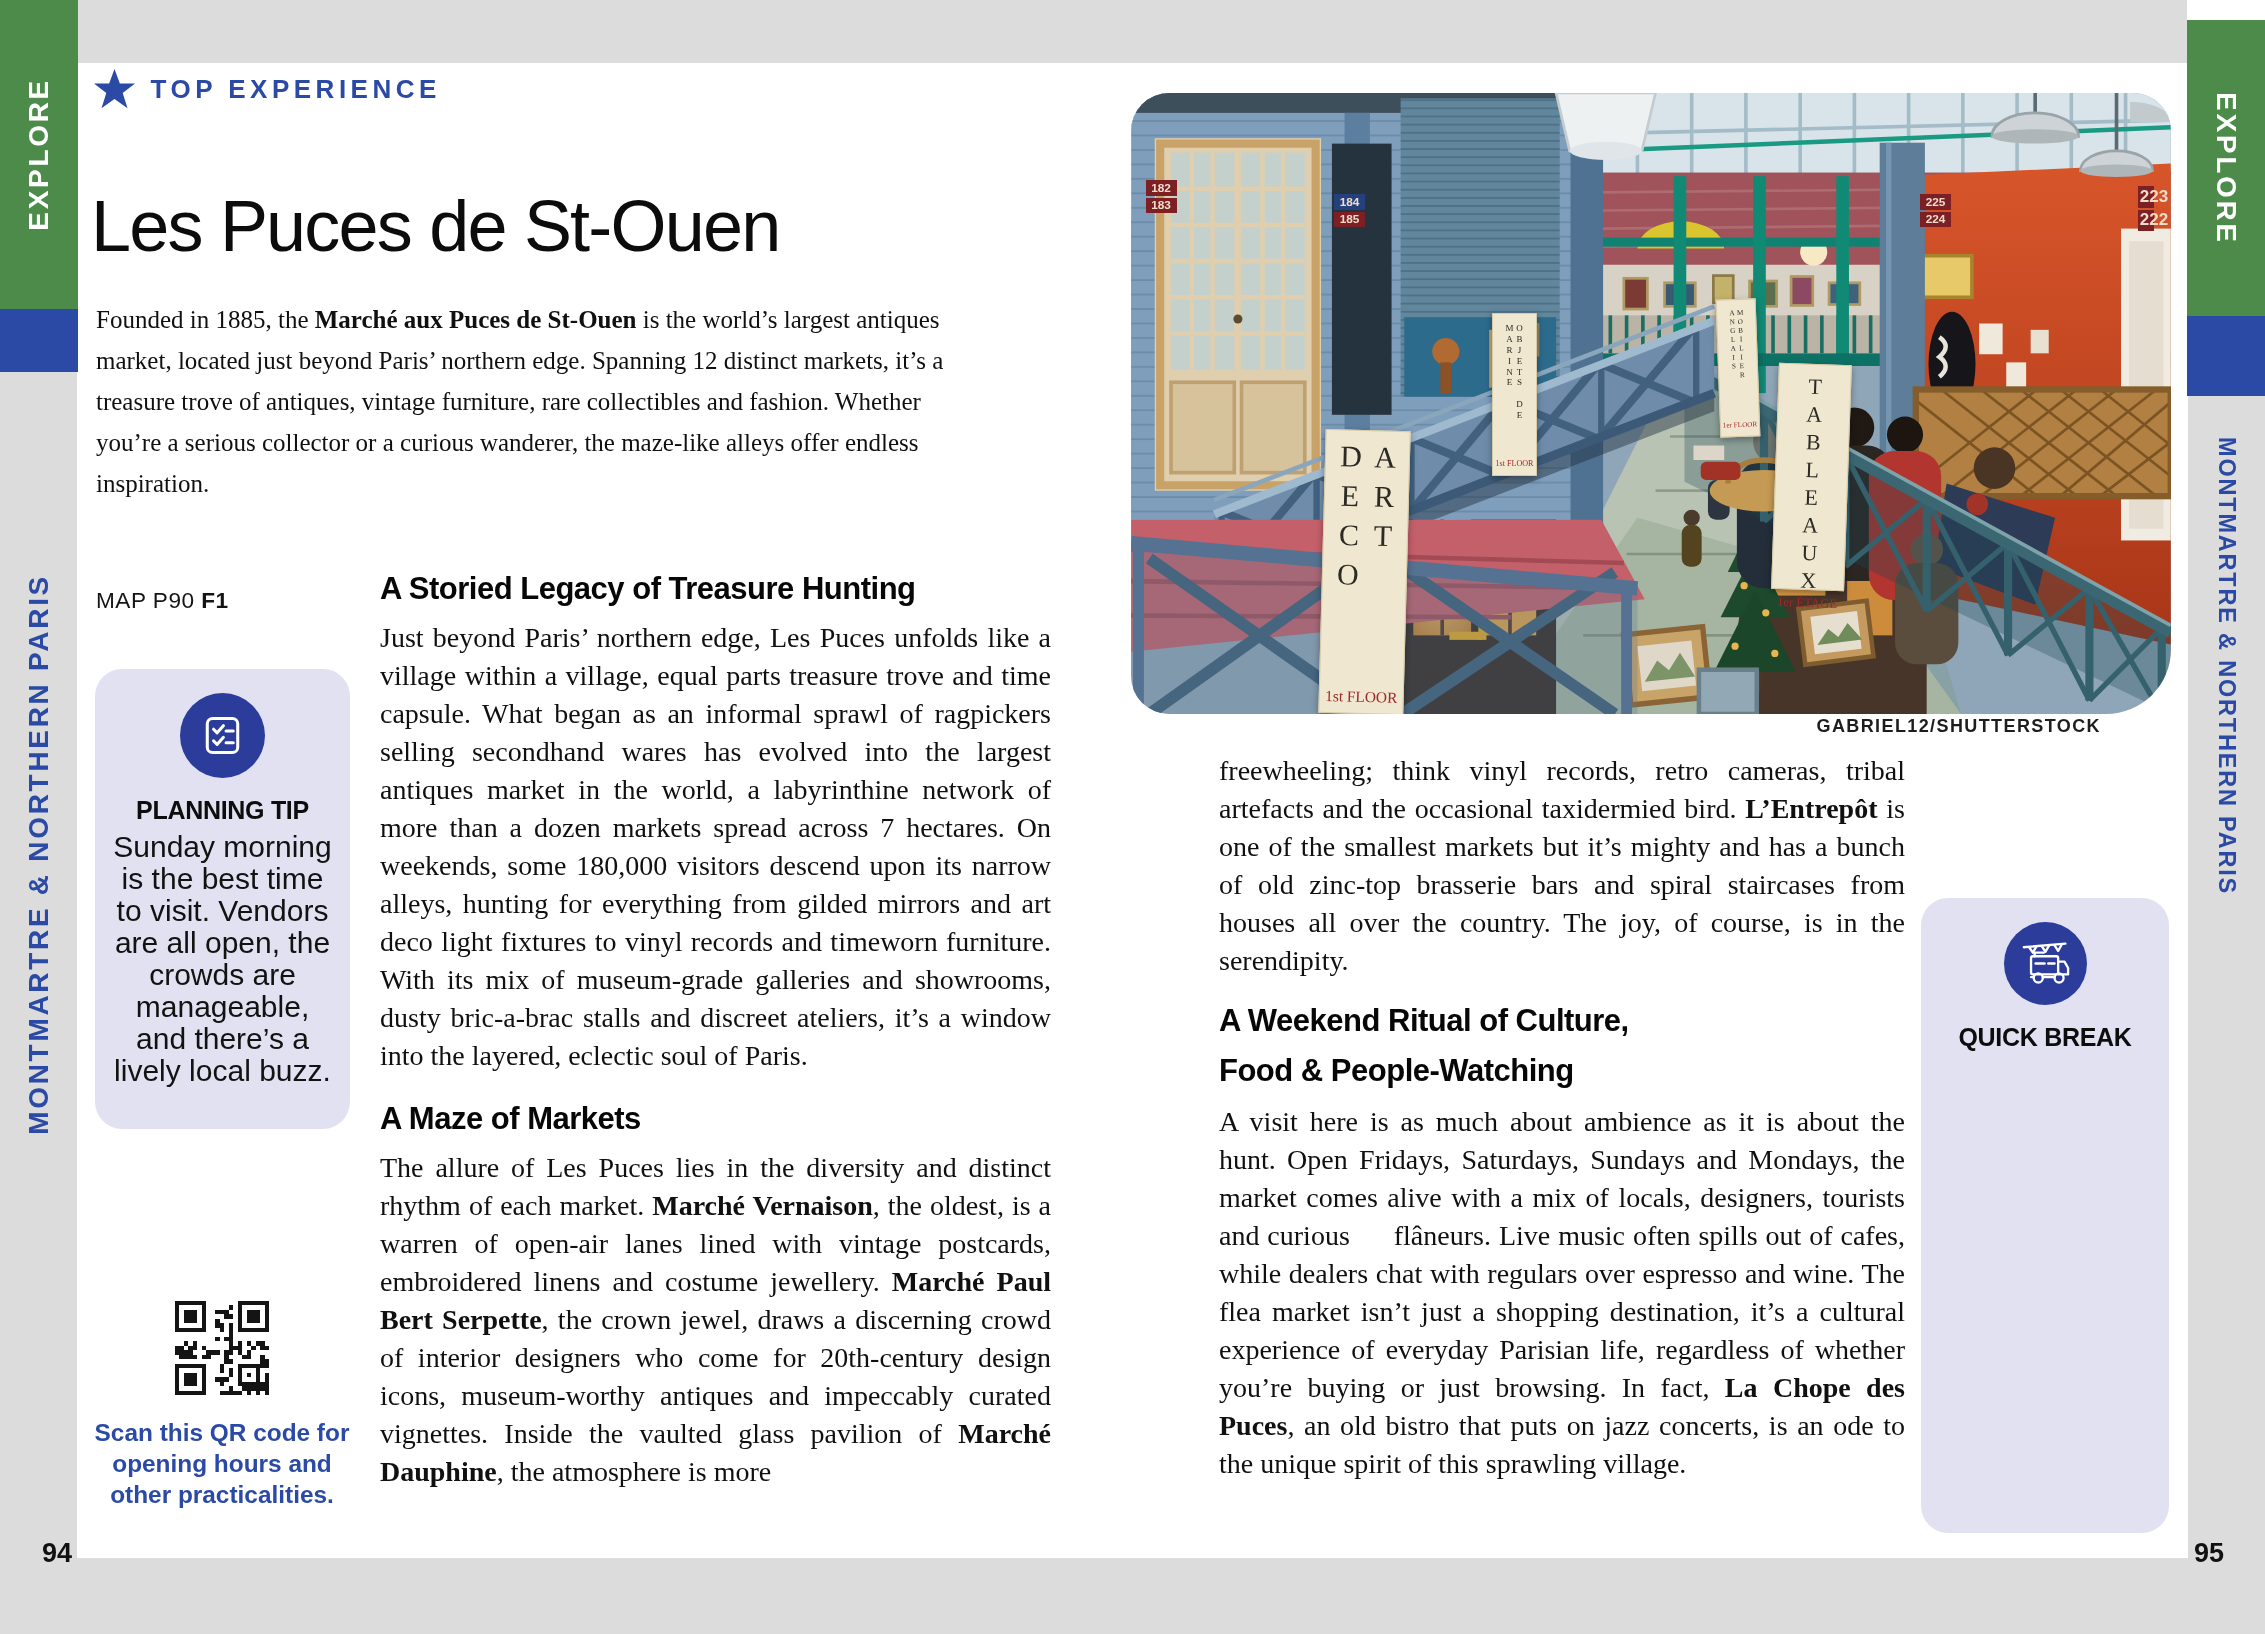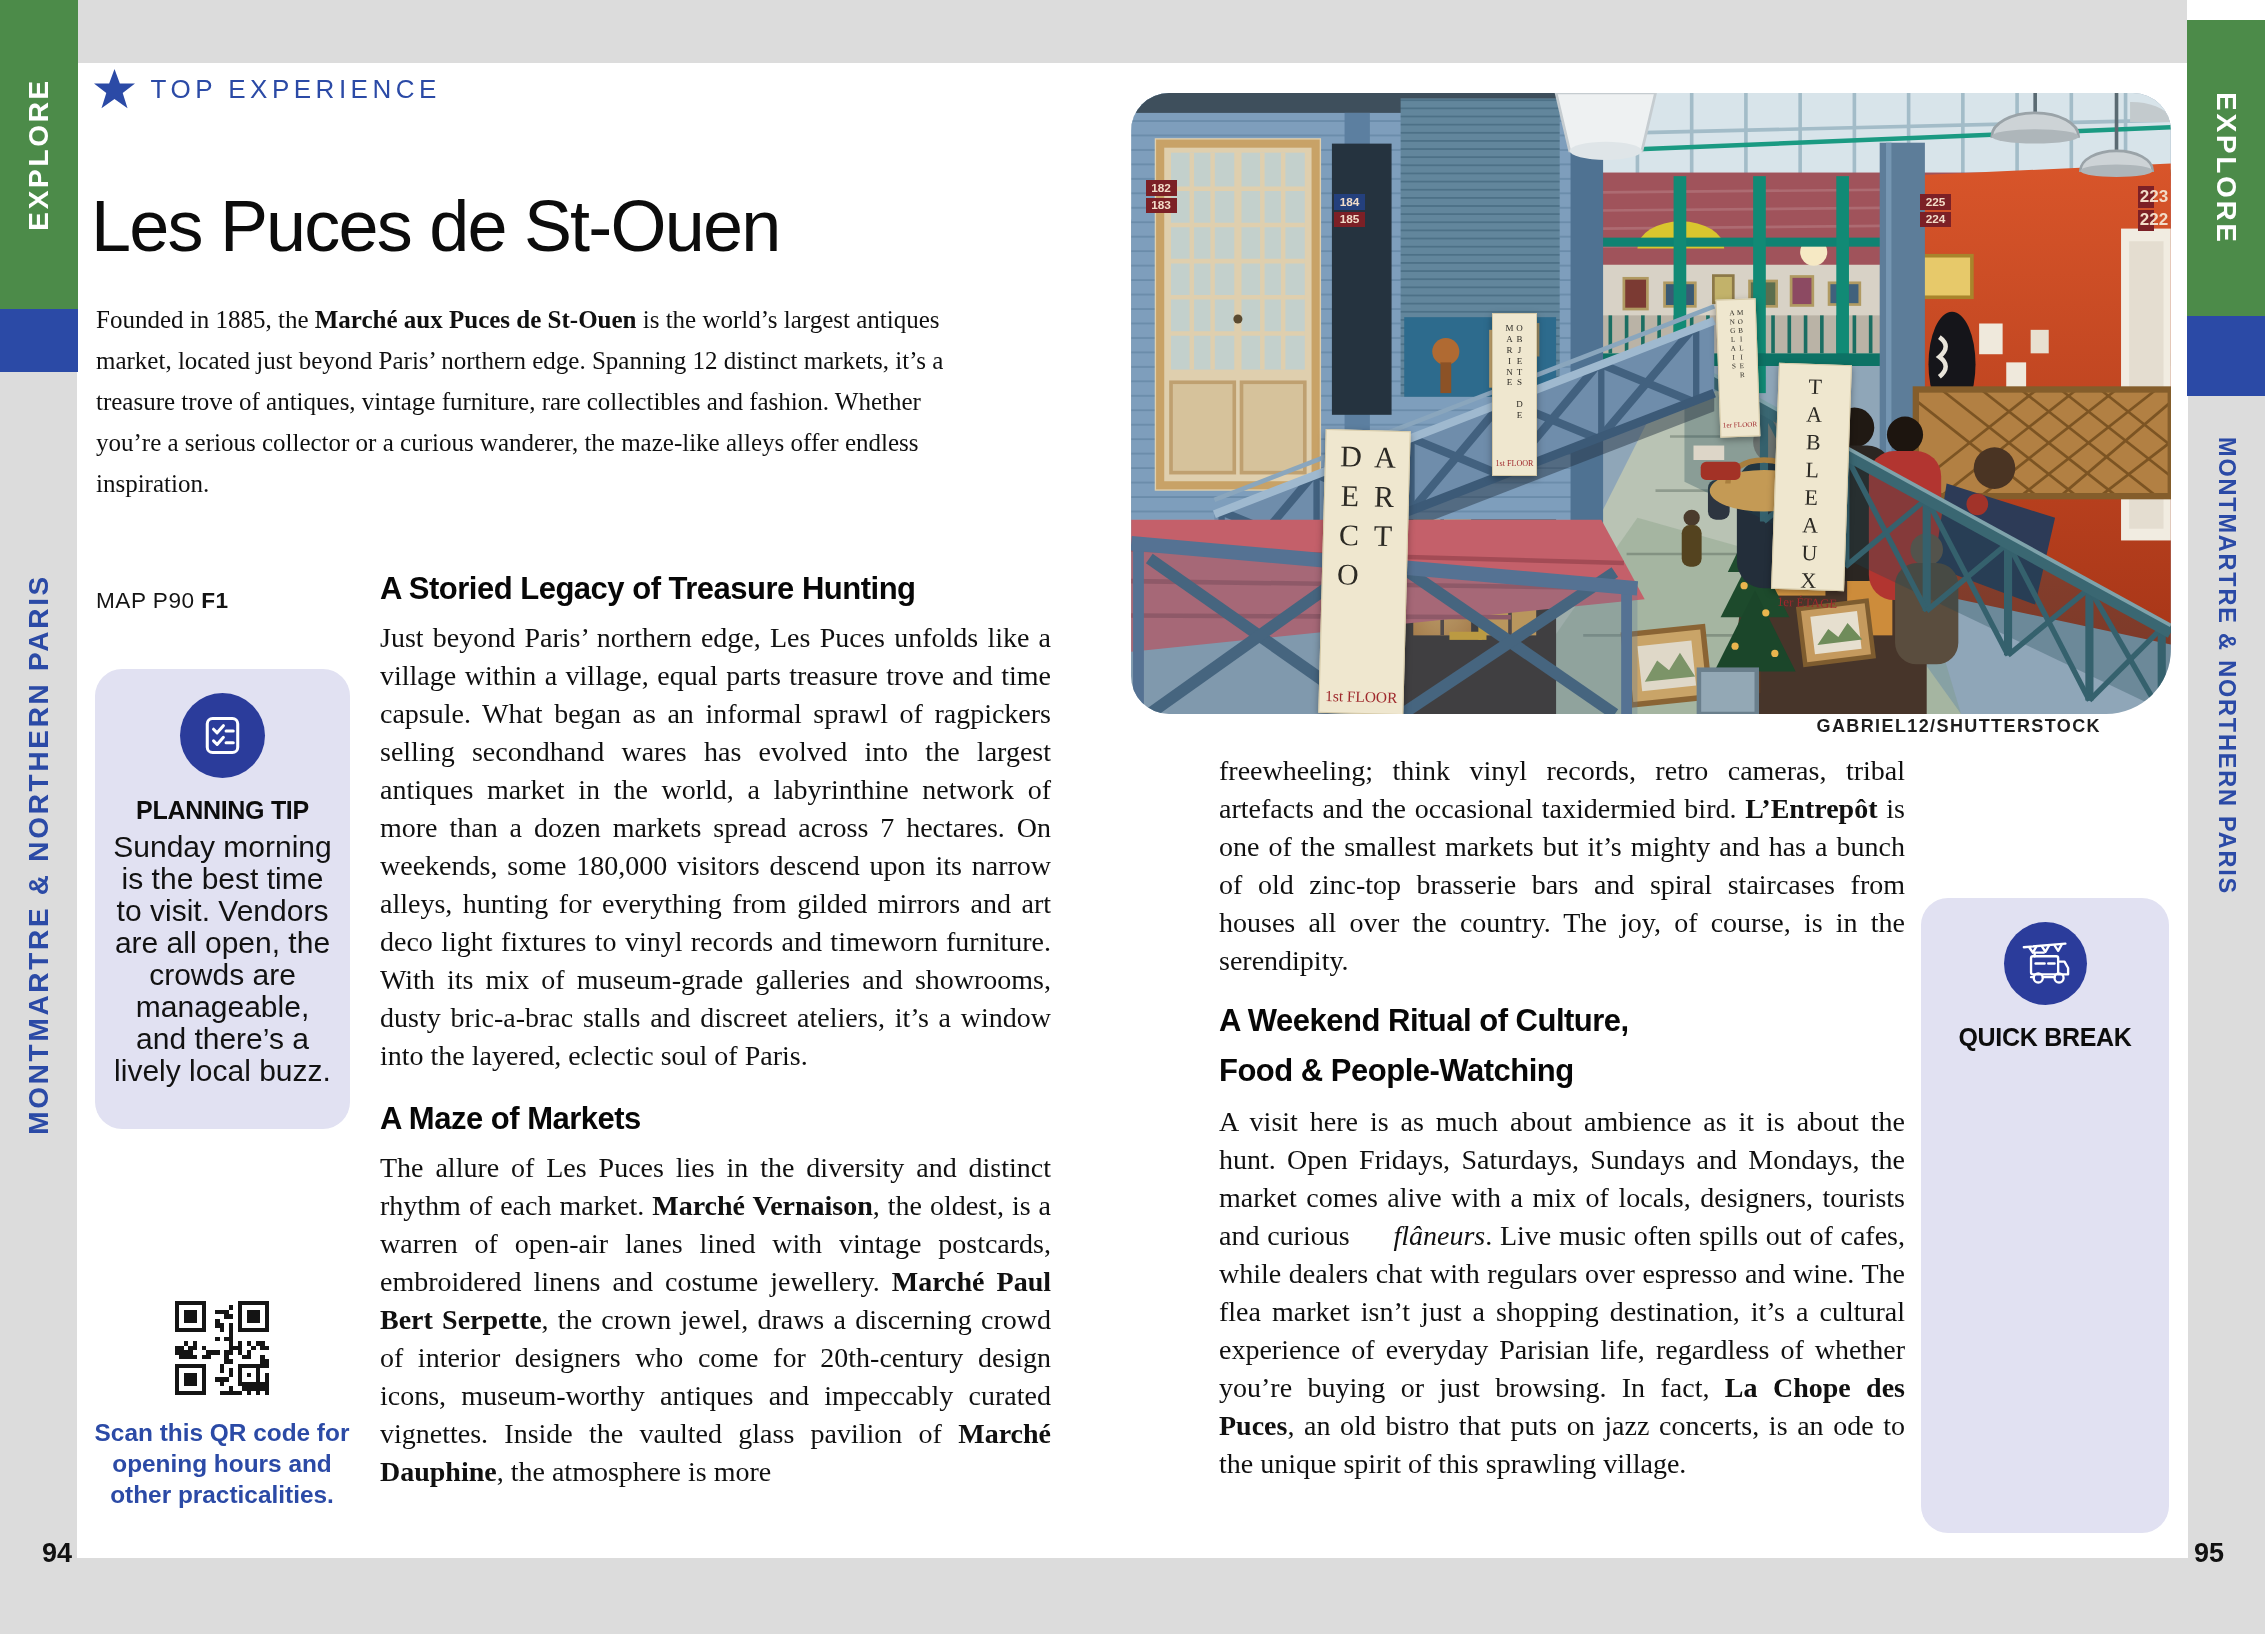--- a/index.html
+++ b/index.html
@@ -18,42 +18,42 @@
   .vside{writing-mode:vertical-rl;letter-spacing:2.7px;font-weight:bold;white-space:nowrap;}
   .vside.up{transform:rotate(180deg);}
   .explore-label{color:#ffffff;font-size:28px;}
   .section-label{color:var(--blue);}
   .sb-sec{display:flex;align-items:center;justify-content:center;}
 
   .page-num{font-weight:bold;font-size:27px;color:#111;}
 
   
   .eyebrow{display:flex;align-items:center;gap:14.5px;}
-  .eyebrow-label{color:var(--blue);font-weight:normal;font-size:26px;letter-spacing:4.5px;}
+  .eyebrow-label{color:var(--blue);font-weight:bold;font-size:26px;letter-spacing:4.5px;}
   .title{font-size:72px;font-weight:normal;letter-spacing:-1.8px;color:var(--ink);white-space:nowrap;}
   .intro{font-family:"Liberation Serif",serif;font-size:25px;line-height:41px;color:#101010;}
   .mapref{font-size:22.6px;color:#141414;letter-spacing:0.5px;}
   .mapref .grid{font-weight:bold;}
 
   
   .tipbox{background:var(--lav);border-radius:27px;text-align:center;}
   .tip-circle{width:85px;height:85px;border-radius:50%;background:var(--iconblue);
     margin:24.4px auto 0;display:flex;align-items:center;justify-content:center;}
   .box-label{margin-top:18px;font-weight:bold;font-size:25px;color:#0d0d0d;letter-spacing:-0.3px;}
   .box-text{margin-top:5.4px;font-size:30px;line-height:32px;color:#121212;padding:0 12.7px;}
   .qr-wrap{text-align:center;}
   .qr-caption{margin-top:22px;font-weight:bold;font-size:24.4px;line-height:31px;color:var(--blue);}
 
   
   .col{color:#101010;}
   .col h3{font-family:"Liberation Sans",sans-serif;font-weight:bold;font-size:31px;line-height:38px;
     letter-spacing:-0.5px;margin:0 0 11px 0;color:#070707;}
   .col p{font-family:"Liberation Serif",serif;font-size:28px;line-height:38px;text-align:justify;margin:0;}
   .col .gap{height:25px;}
-  .b{font-weight:bold;} .i{font-style:italic;margin-left:36px;}
+  .b{font-weight:bold;} .i{margin-left:36px;}
 
   
   .photo{left:1131px;top:93px;width:1040px;height:621px;border-radius:38px 38px 65px 38px;
     overflow:hidden;background:#8fa6b8;}
   .photo svg.scene{position:absolute;left:0;top:0;}
   .credit{left:1131px;top:716px;width:970px;text-align:right;font-weight:bold;
     font-size:18px;letter-spacing:1.4px;color:#1d1d1d;}
 
   .banner{position:absolute;background:#efe7cf;border:0.9px solid #d6caa8;
     box-shadow:0 2.7px 7.2px rgba(0,0,0,.35);display:flex;flex-direction:column;

